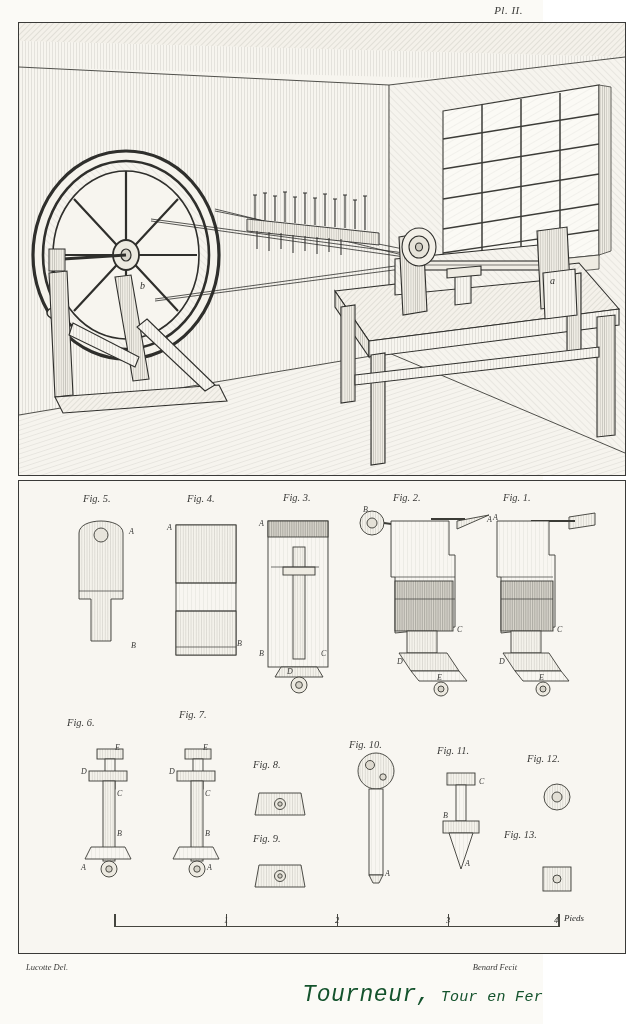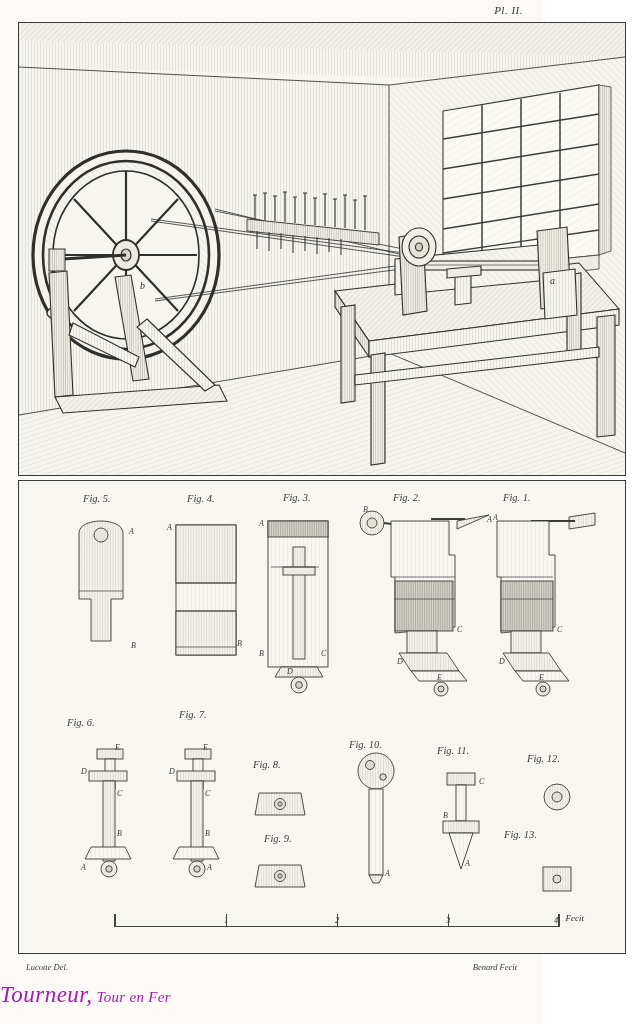--- a/index.html
+++ b/index.html
@@ -118,24 +118,24 @@
     top: 962px;
     font-size: 8.5px;
     font-style: italic;
     color: #3a3a38;
   }
   .title {
     position: absolute;
     left: 0;
     right: 0;
     top: 982px;
-    text-align: left;
-    font-family: Liberation Serif, serif;
-    font-style: italic;
-    color: #a21caf;
+    text-align: right;
+    font-family: Liberation Mono, monospace;
+    font-style: italic;
+    color: #14532d;
   }
   .title .t1 { font-size: 23px; letter-spacing: 0.5px; }
   .title .t2 { font-size: 15px; letter-spacing: 0.3px; }
 </style>
 </head>
 <body>
 
 <div class="page">
 
   <div class="plate-num">Pl. II.</div>
@@ -428,21 +428,21 @@
     </svg>
 
     <div class="figlabel" style="left:64px;  top:12px;">Fig. 5.</div>
     <div class="figlabel" style="left:168px; top:12px;">Fig. 4.</div>
     <div class="figlabel" style="left:264px; top:11px;">Fig. 3.</div>
     <div class="figlabel" style="left:374px; top:11px;font-style:italic;">Fig. 2.</div>
     <div class="figlabel" style="left:484px; top:11px;">Fig. 1.</div>
     <div class="figlabel" style="left:48px;  top:228px;margin-top:8px;">Fig. 6.</div>
     <div class="figlabel" style="left:136px; top:228px;margin-left:24px;">Fig. 7.</div>
     <div class="figlabel" style="left:234px; top:278px;">Fig. 8.</div>
-    <div class="figlabel" style="left:234px; top:352px;margin-left:11px;">Fig. 9.</div>
+    <div class="figlabel" style="left:234px; top:352px;">Fig. 9.</div>
     <div class="figlabel" style="left:330px; top:258px;">Fig. 10.</div>
     <div class="figlabel" style="left:418px; top:264px;">Fig. 11.</div>
     <div class="figlabel" style="left:508px; top:272px;">Fig. 12.</div>
     <div class="figlabel" style="left:485px; top:348px;">Fig. 13.</div>
 
     <div class="ltr" style="left:110px; top:46px;">A</div>
     <div class="ltr" style="left:112px; top:160px;">B</div>
 
     <div class="ltr" style="left:148px; top:42px;">A</div>
     <div class="ltr" style="left:218px; top:158px;">B</div>
@@ -484,21 +484,21 @@
     <div class="scalebar">
       <div class="tick" style="left:0;"></div>
       <div class="tick" style="left:111px;"></div>
       <div class="tick" style="left:222px;"></div>
       <div class="tick" style="left:333px;"></div>
       <div class="tick" style="left:444px;"></div>
       <div class="lab" style="left:111px;">1</div>
       <div class="lab" style="left:222px;">2</div>
       <div class="lab" style="left:333px;">3</div>
       <div class="lab" style="left:441px;">4</div>
-      <div class="scale-unit">Fecit</div>
+      <div class="scale-unit">Pieds</div>
     </div>
   </div>
 
   <div class="credit-left">Lucotte Del.</div>
   <div class="credit-right">Benard Fecit</div>
 
   <div class="title">
     <span class="t1">Tourneur,</span>
     <span class="t2">Tour en Fer</span>
   </div>

